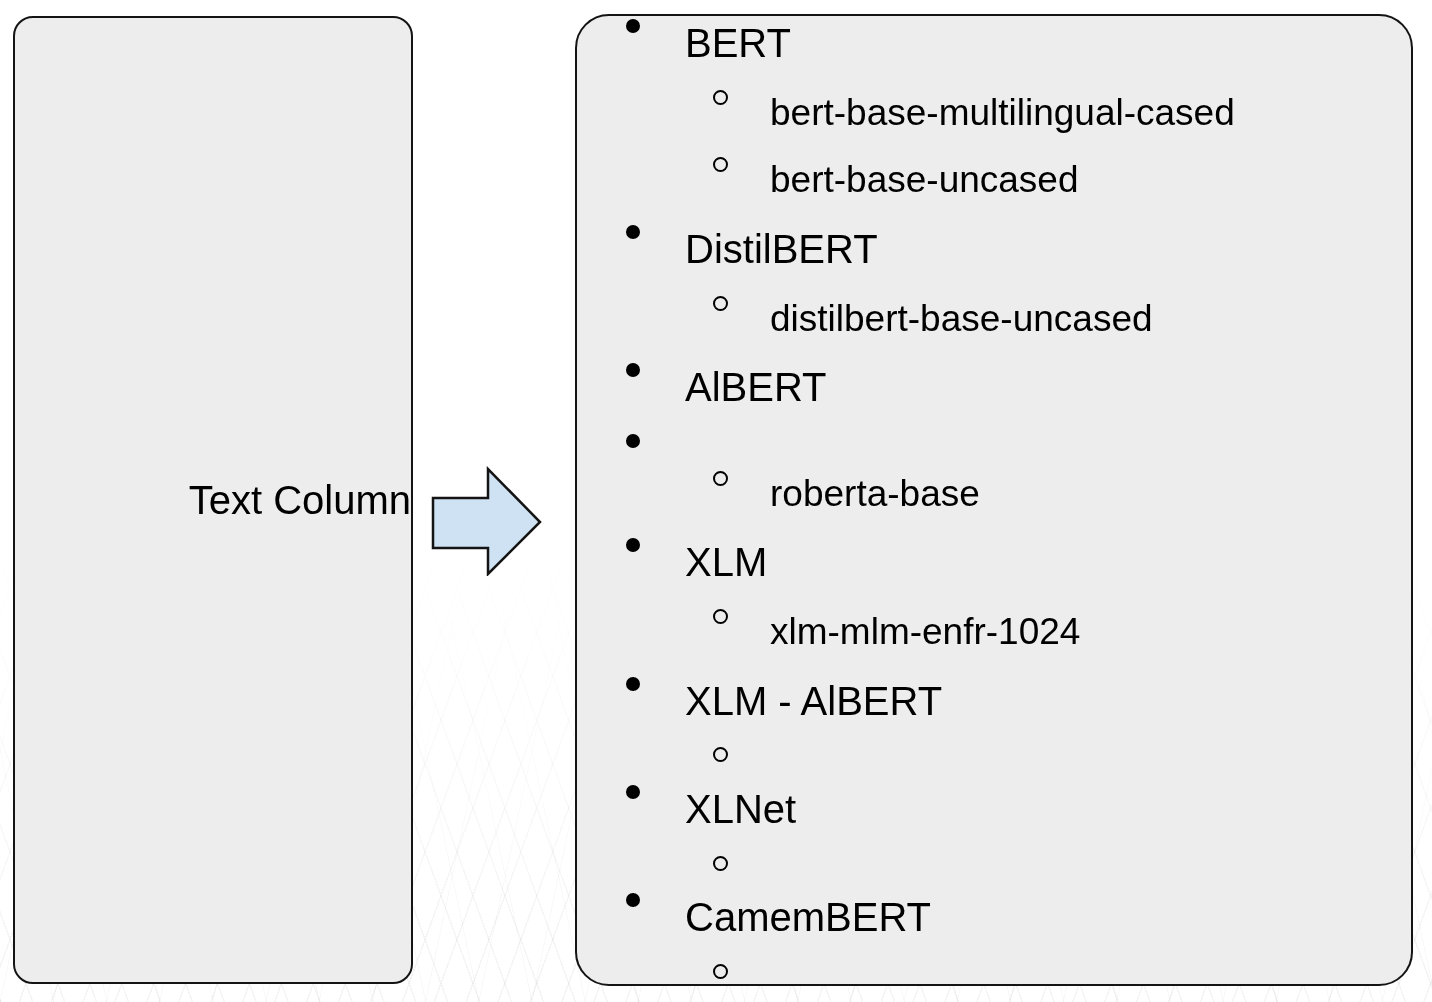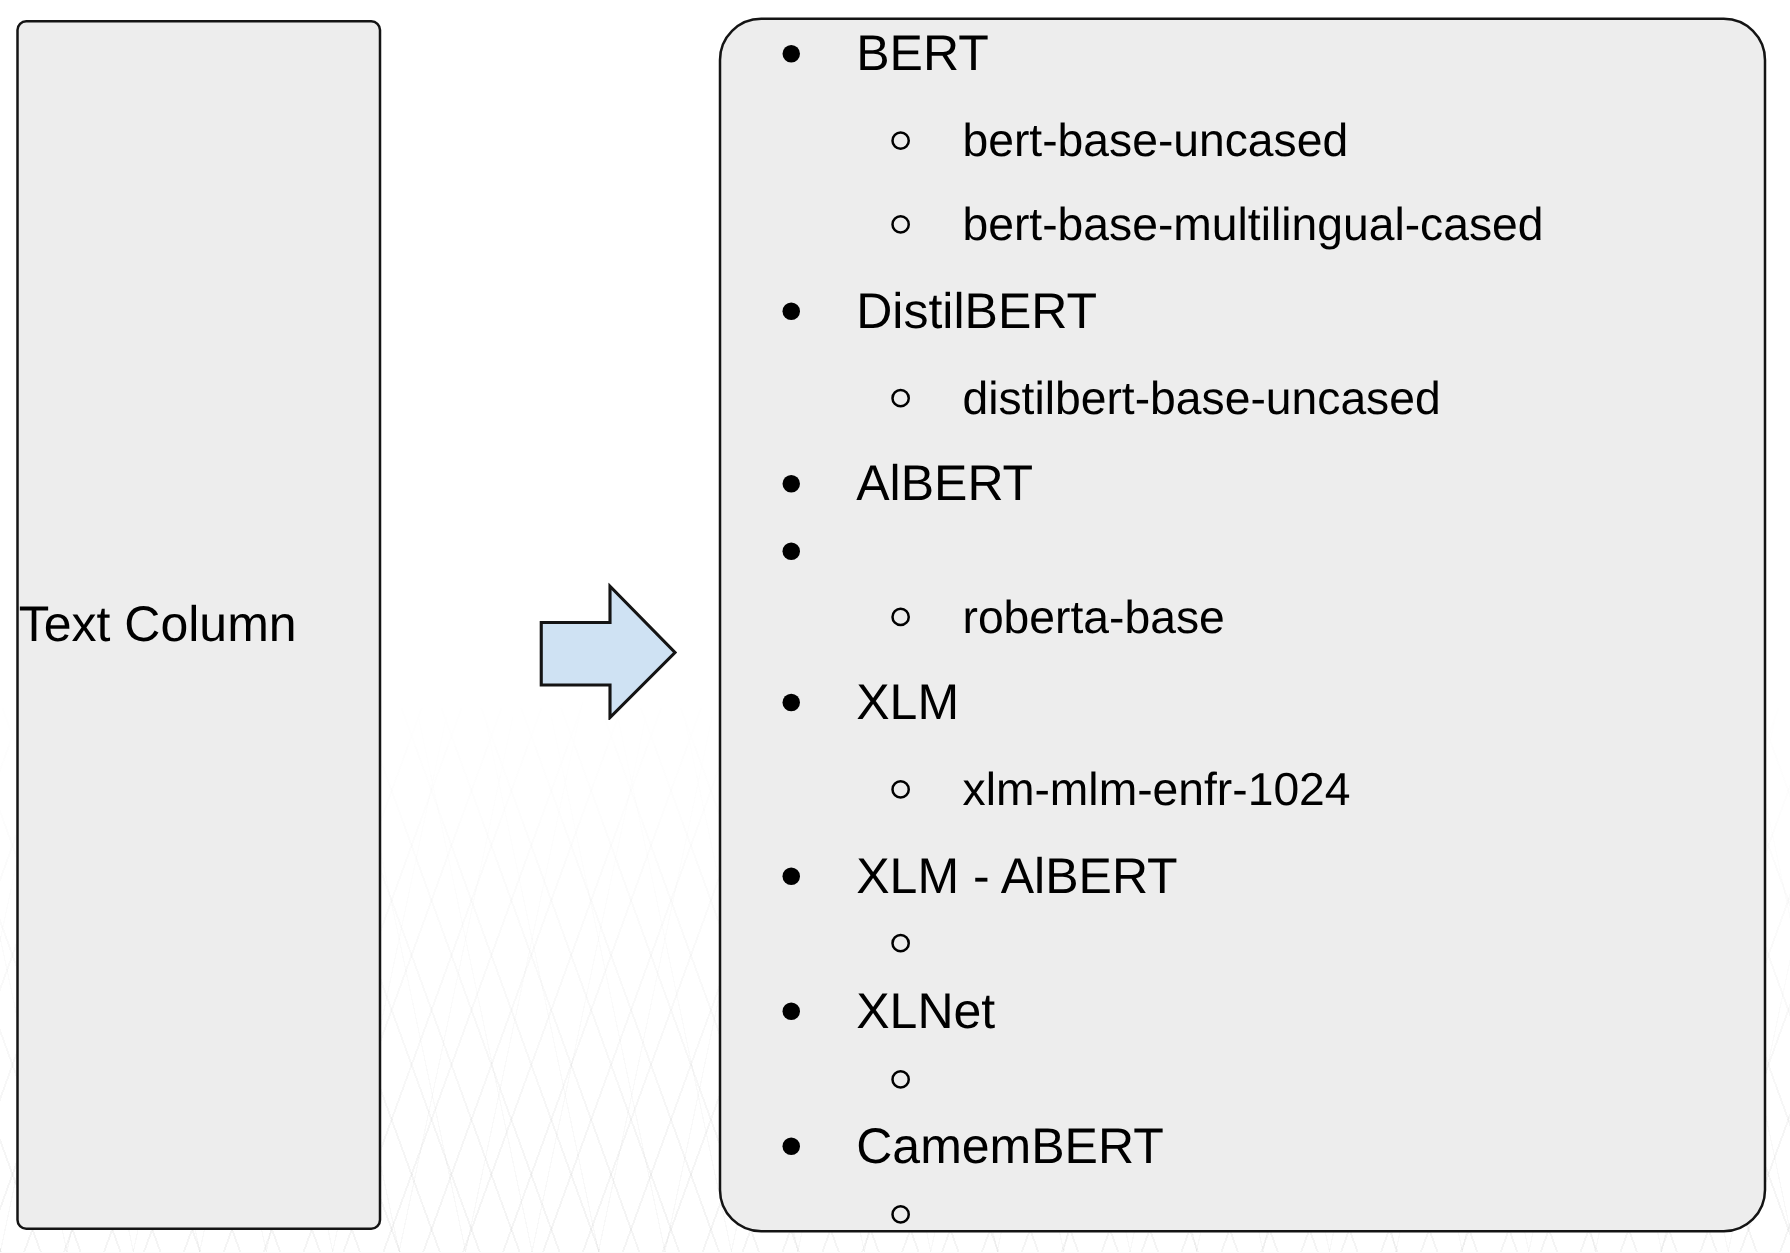--- a/index.html
+++ b/index.html
@@ -30,26 +30,26 @@
   }
   .box {
     position: absolute;
     background: #ededed;
     border: 2.5px solid #141414;
     box-sizing: border-box;
   }
   .left-box {
     left: 13px;
     top: 16px;
-    width: 292px;
+    width: 400px;
     height: 968px;
-    border-radius: 8px;
+    border-radius: 20px;
     display: flex;
     align-items: center;
-    justify-content: flex-start;
+    justify-content: flex-end;
   }
   .left-box .label {
     font-size: 40px;
     line-height: 1.2;
   }
   .arrow-wrap {
     position: absolute;
     left: 430px;
     top: 466px;
     width: 114px;
@@ -68,21 +68,20 @@
     padding: 3px 0 5px 0;
     height: 100%;
     box-sizing: border-box;
     display: flex;
     flex-direction: column;
     justify-content: space-between;
     overflow: hidden;
   }
   .model-list li {
     display: flex;
-    align-items: center;
     flex: 0 0 auto;
   }
   .lvl1 {
     font-size: 40px;
     line-height: 48px;
   }
   .lvl2 {
     font-size: 37px;
     line-height: 45px;
   }
@@ -125,25 +124,25 @@
 
   <div class="box right-box">
     <ul class="model-list">
 
       <li class="lvl1">
         <span class="bullet1"></span>
         <span>BERT</span>
       </li>
       <li class="lvl2">
         <span class="bullet2"></span>
+        <span>bert-base-multilingual-cased</span>
+      </li>
+      <li class="lvl2">
+        <span class="bullet2"></span>
         <span>bert-base-uncased</span>
-      </li>
-      <li class="lvl2">
-        <span class="bullet2"></span>
-        <span>bert-base-multilingual-cased</span>
       </li>
 
       <li class="lvl1">
         <span class="bullet1"></span>
         <span>DistilBERT</span>
       </li>
       <li class="lvl2">
         <span class="bullet2"></span>
         <span>distilbert-base-uncased</span>
       </li>

